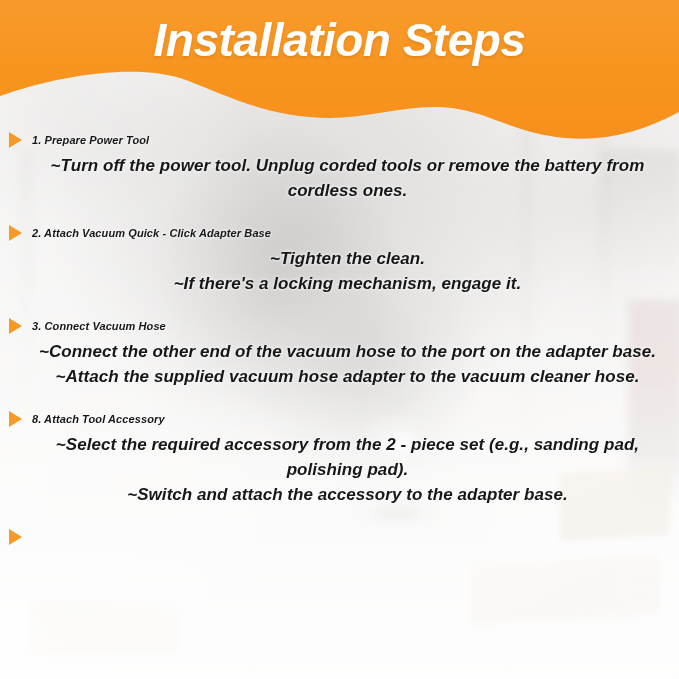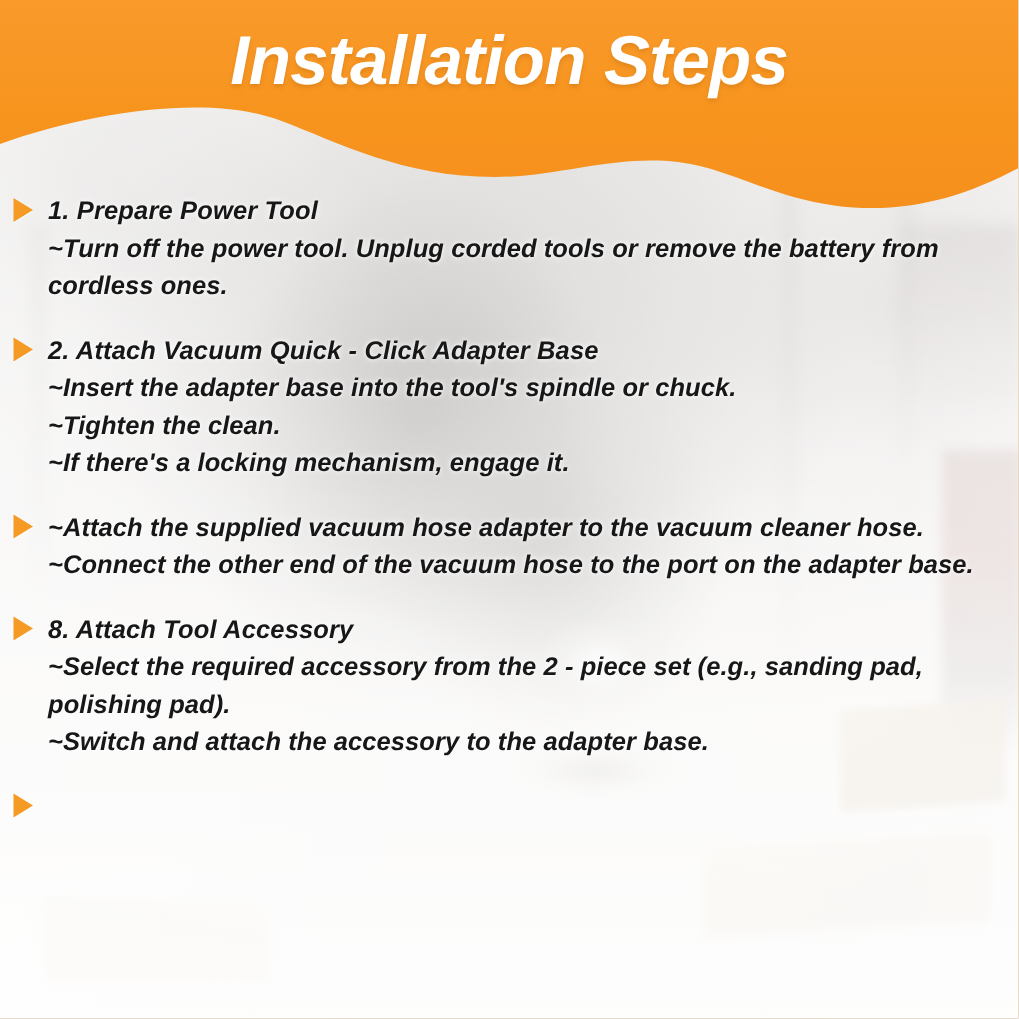--- a/index.html
+++ b/index.html
@@ -10,21 +10,21 @@
   }
   body {
     font-family: "Liberation Sans", sans-serif;
   }
 
   #infographic {
     position: relative;
     width: 679px;
     height: 679px;
     overflow: hidden;
-    background: #a16207;
+    background: #0369a1;
   }
 
   
   .photo-bg {
     position: absolute;
     inset: 0;
     overflow: hidden;
     background: #efedeb;
   }
   .photo-layer {
@@ -175,38 +175,39 @@
     left: 9px;
     top: 4px;
     width: 0; height: 0;
     border-left: 13px solid #f49a25;
     border-top: 8px solid transparent;
     border-bottom: 8px solid transparent;
     filter: drop-shadow(0 1px 0 rgba(255,255,255,0.55));
   }
   .step-title {
     font-family: "Liberation Sans", sans-serif;
-    font-size: 17px;
+    font-size: 11px;
     font-weight: bold;
     font-style: italic;
     color: #171717;
     line-height: 25px;
     letter-spacing: 0.1px;
     text-shadow: 0 0 3px rgba(255,255,255,0.85), 0 0 6px rgba(255,255,255,0.6);
   }
   .step-line {
     font-family: "Liberation Sans", sans-serif;
     font-size: 17px;
     font-weight: bold;
     font-style: italic;
     color: #171717;
     line-height: 25px;
     letter-spacing: 0.05px;
     padding-right: 16px;
     text-shadow: 0 0 3px rgba(255,255,255,0.85), 0 0 6px rgba(255,255,255,0.6);
+    text-align: center;
   }
 </style>
 </head>
 <body>
 
 <div id="infographic">
 
   <div class="photo-bg">
     <div class="photo-layer">
       <div class="bg-wash"></div>
@@ -247,28 +248,28 @@
 
   <div class="steps" id="steps-container">
       <div class="step">
         <span class="step-arrow"></span>
         <div class="step-title">1. Prepare Power Tool</div>
         <div class="step-line">~Turn off the power tool. Unplug corded tools or remove the battery from cordless ones.</div>
       </div>
       <div class="step">
         <span class="step-arrow"></span>
         <div class="step-title">2. Attach Vacuum Quick - Click Adapter Base</div>
-        <div class="step-line">~Insert the adapter base into the tool's spindle or chuck.</div>
         <div class="step-line">~Tighten the clean.</div>
         <div class="step-line">~If there's a locking mechanism, engage it.</div>
       </div>
       <div class="step">
         <span class="step-arrow"></span>
+        <div class="step-title">3. Connect Vacuum Hose</div>
+        <div class="step-line">~Connect the other end of the vacuum hose to the port on the adapter base.</div>
         <div class="step-line">~Attach the supplied vacuum hose adapter to the vacuum cleaner hose.</div>
-        <div class="step-line">~Connect the other end of the vacuum hose to the port on the adapter base.</div>
       </div>
       <div class="step">
         <span class="step-arrow"></span>
         <div class="step-title">8. Attach Tool Accessory</div>
         <div class="step-line">~Select the required accessory from the 2 - piece set (e.g., sanding pad, polishing pad).</div>
         <div class="step-line">~Switch and attach the accessory to the adapter base.</div>
       </div>
       <div class="step">
         <span class="step-arrow"></span>
       </div>

